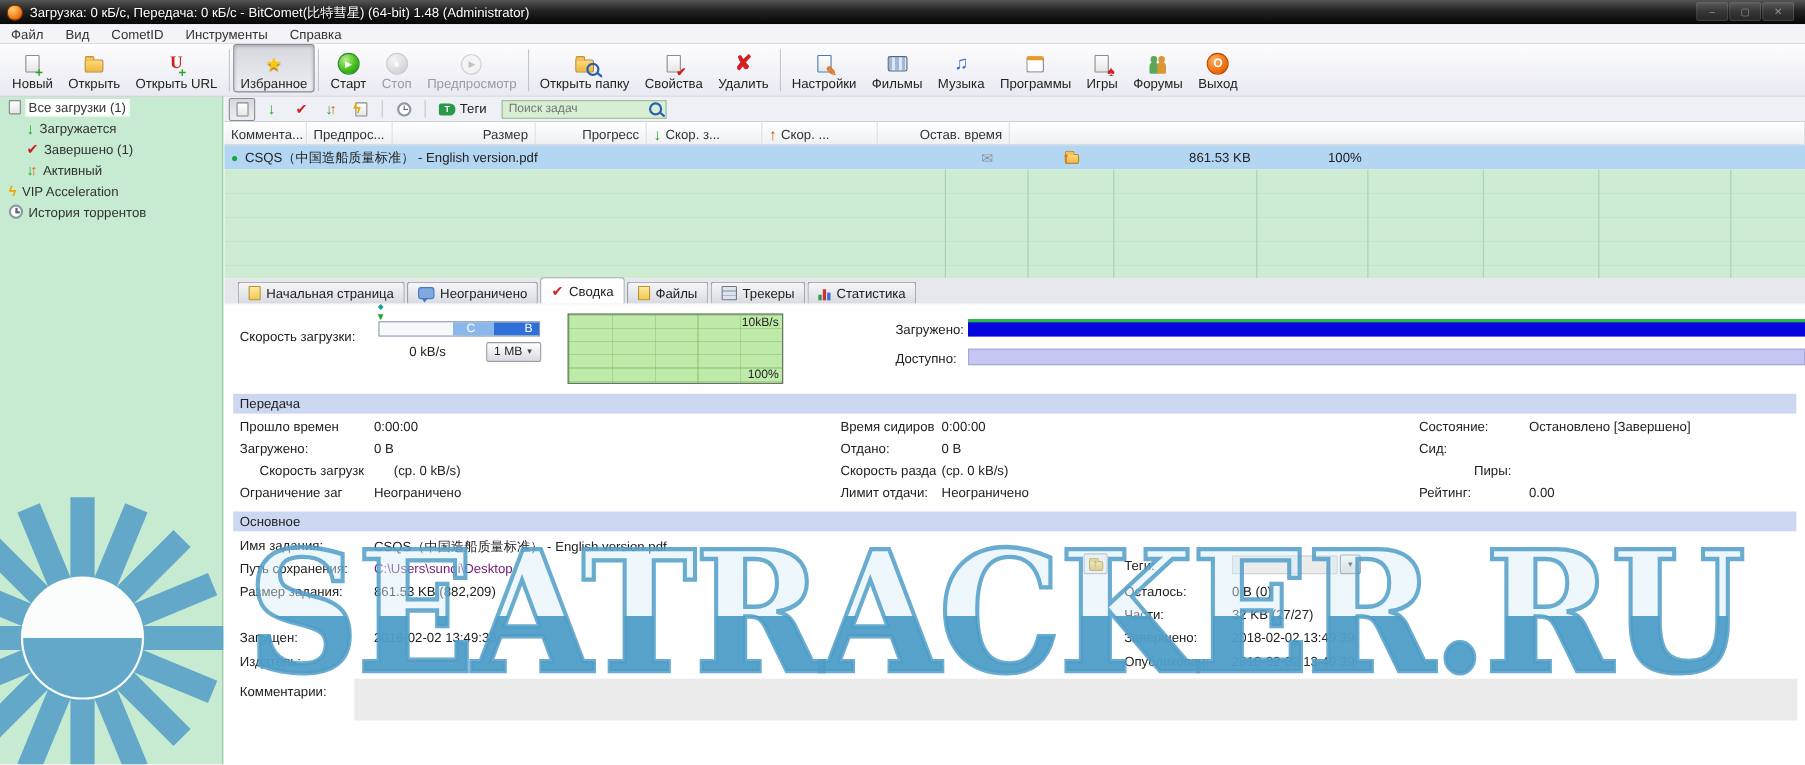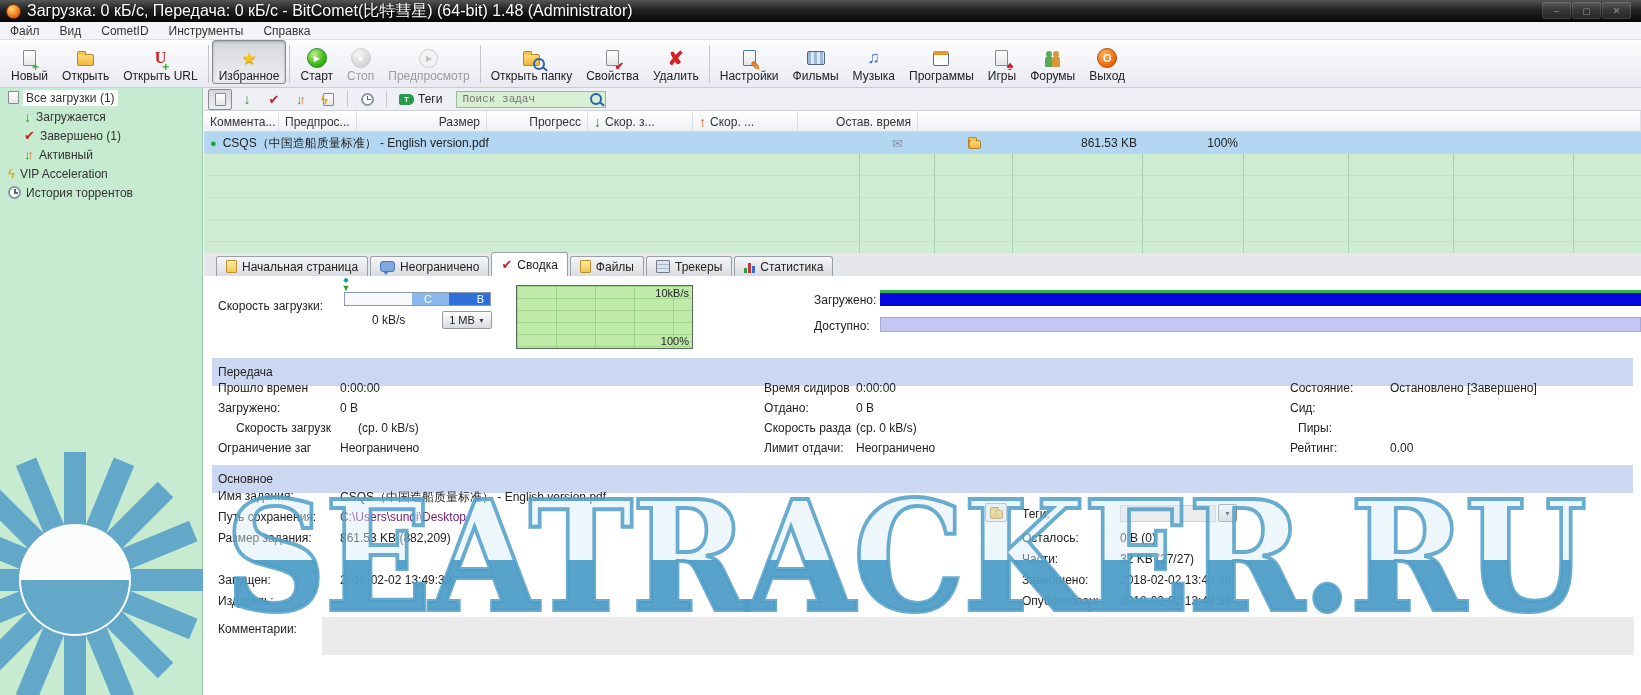--- a/index.html
+++ b/index.html
@@ -4,21 +4,21 @@
 <style>
   html,body{margin:0;padding:0}
   body{width:1641px;height:695px;position:relative;overflow:hidden;
        font-family:"Liberation Sans",sans-serif;font-size:12px;color:#222;background:#fff}
   
   #titlebar{position:absolute;left:0;top:0;right:0;height:22px;
     background:linear-gradient(#555 0%,#222 45%,#060606 100%);color:#fff;
     display:flex;align-items:center;gap:6px;padding-left:6px;box-sizing:border-box}
   .mi-flame{width:13px;height:13px;border-radius:50%;
     background:radial-gradient(circle at 35% 30%,#ffd27a,#f08020 55%,#c04a08);border:1px solid #803000}
-  #titlebar .t{font-size:16px;text-shadow:0 1px 2px #000;white-space:nowrap}
+  #titlebar .t{font-size:12px;text-shadow:0 1px 2px #000;white-space:nowrap}
   .winbtns{position:absolute;right:10px;top:2px;display:flex;gap:1px}
   .winbtn{width:27px;height:15px;border-radius:2px;background:rgba(255,255,255,.10);
     color:rgba(255,255,255,.45);font-size:9px;display:flex;align-items:center;justify-content:center;border:1px solid rgba(255,255,255,.12)}
   
   #menubar{position:absolute;left:0;top:22px;right:0;height:17px;background:#f3f3f8;
     border-bottom:1px solid #dcdce4;display:flex;align-items:center;gap:20px;padding-left:10px;color:#333}
   #menubar span{cursor:default}
   
   #toolbar{position:absolute;left:0;top:40px;right:0;height:48px;
     background:linear-gradient(#fdfdfe,#e9eaf2);border-bottom:1px solid #c9cad4;
@@ -95,21 +95,21 @@
   .sb-item.lvl1{padding-left:24px}
   .sb-item.selected .sb-label{background:#fff;outline:1px solid #ffffff;padding:0 2px}
   
   #main{position:absolute;left:204px;top:88px;right:0;bottom:0;background:#fff}
   #filterbar{position:absolute;left:0;top:0;right:0;height:23px;background:#eef0f5;border-bottom:1px solid #d0d2da;
     display:flex;align-items:center;gap:3px;padding-left:4px;box-sizing:border-box}
   .fbtn{width:22px;height:19px;display:inline-flex;align-items:center;justify-content:center;border:1px solid transparent;border-radius:2px}
   .fbtn.pressed{border-color:#8a8a94;background:linear-gradient(#d6d8de,#edeef2)}
   .fsep{width:1px;height:16px;background:#c4c6ce;margin:0 4px}
   #searchbox{width:150px;height:17px;background:#d8efd4;border:1px solid #9ab89a;display:flex;align-items:center;margin-left:6px;padding:0 3px;box-sizing:border-box}
-  #searchbox input{flex:1;border:none;background:transparent;font-family:Liberation Mono, monospace;font-size:11px;color:#555;outline:none;min-width:0}
+  #searchbox input{flex:1;border:none;background:transparent;font-family:Liberation Sans, sans-serif;font-size:11px;color:#555;outline:none;min-width:0}
   
   .cols{display:flex}
   .c-name{width:656px}.c-comment{width:75px}.c-preview{width:78px}.c-size{width:130px}
   .c-progress{width:101px}.c-sdown{width:105px}.c-sup{width:105px}.c-remain{width:120px}.c-fill{flex:1}
   #thead{position:absolute;left:0;top:23px;right:0;height:21px;background:linear-gradient(#ffffff,#eef0f4);
     border-bottom:1px solid #d4d6dc;box-sizing:border-box}
   #thead .cell{display:flex;align-items:center;height:21px;border-right:1px solid #dddfe5;box-sizing:border-box;padding:0 6px;color:#333;gap:4px}
   #thead .r{justify-content:flex-end}
   #trow{position:absolute;left:0;top:44px;right:0;height:22px;background:#b3d7f3}
   #trow .cell{display:flex;align-items:center;height:22px;box-sizing:border-box;padding:0 6px}
@@ -119,41 +119,41 @@
     background:repeating-linear-gradient(#cdecd2 0 21px,#c2e4c9 21px 22px)}
   #greenarea .vline{border-right:1px solid rgba(140,185,152,.55);height:99px;box-sizing:border-box}
   
   #tabstrip{position:absolute;left:0;top:165px;right:0;height:24px;background:#e6e7ea;border-bottom:1px solid #fff;
     display:flex;align-items:flex-end;padding-left:12px;box-sizing:border-box}
   .tab{display:flex;align-items:center;gap:5px;height:20px;padding:0 9px;margin-right:2px;
     border:1px solid #9aa0a8;border-bottom:none;border-radius:3px 3px 0 0;background:linear-gradient(#f6f6f8,#d9dbe1);box-sizing:border-box}
   .tab.active{background:#fff;height:24px}
   
   #content{position:absolute;left:0;top:189px;right:0;bottom:0;background:#fff}
-  .sechdr{position:absolute;left:8px;right:8px;height:28px;background:#ccd7f1;color:#222;
+  .sechdr{position:absolute;left:8px;right:8px;height:18px;background:#ccd7f1;color:#222;
     display:flex;align-items:center;padding-left:6px;box-sizing:border-box}
   .frow{position:absolute;display:flex;white-space:nowrap}
   .frow .fl{display:inline-block;color:#222}
   .w122{width:122px}.w92{width:92px}.w100{width:100px}.w98{width:98px}
   .link{color:#701a75}
   .hash{color:#2a9a9a}
   
   #spd-label{position:absolute;left:14px;top:22px}
   #slider{position:absolute;left:140px;top:15px;width:147px;height:14px;border:1px solid #8a9ab0;box-sizing:border-box;
     background:linear-gradient(90deg,#f6f8fa 0 46%,#8ab8ea 46% 72%,#2f6fd8 72% 100%)}
   #slider .sc{position:absolute;right:40%;top:0;color:#fff;font-size:11px;line-height:13px}
   #slider .sb{position:absolute;right:4%;top:0;color:#fff;font-size:11px;line-height:13px}
   #smarker{position:absolute;left:136px;top:-1px;width:12px;text-align:center;line-height:8px}
   #smarker .dia{color:#18a0a0;font-size:7px;display:block}
   #smarker .arr{color:#28a428;font-size:9px;display:block}
   #spd-cur{position:absolute;left:168px;top:36px}
   #spd-limit{position:absolute;left:238px;top:34px;width:50px;height:18px;border:1px solid #9a9aa2;border-radius:2px;
     background:linear-gradient(#fff,#d8dae0);display:flex;align-items:center;justify-content:center;gap:3px;font-size:11px;box-sizing:border-box}
   #spd-limit .car{font-size:7px;color:#444}
-  #graph{position:absolute;left:312px;top:8px;width:177px;height:64px;border:1px solid #5a6a5a;box-sizing:border-box;
+  #graph{position:absolute;left:312px;top:8px;width:196px;height:64px;border:1px solid #5a6a5a;box-sizing:border-box;
     background:repeating-linear-gradient(90deg,rgba(120,190,100,.45) 0 1px,transparent 1px 39px),
                repeating-linear-gradient(rgba(120,190,100,.45) 0 1px,transparent 1px 12px),#c0eaaa}
   #graph .gt{position:absolute;right:3px;top:1px;font-size:11px}
   #graph .gb{position:absolute;right:3px;bottom:1px;font-size:11px}
   #lab-dl{position:absolute;left:610px;top:16px}
   #bar-dl{position:absolute;left:676px;right:0;top:13px;height:16px;background:#0505dd;border-top:3px solid #2db84d;box-sizing:border-box}
   #lab-av{position:absolute;left:610px;top:42px}
   #bar-av{position:absolute;left:676px;right:0;top:40px;height:15px;background:#c6c6f4;border:1px solid #a8a8d8;box-sizing:border-box}
   
   #tagbtn{position:absolute;left:781px;top:226px;width:22px;height:19px;border:1px solid #aab;background:#f4f4f0;border-radius:2px;
@@ -504,21 +504,21 @@
         <span>Неограничено</span>
       </div>
     <div class="frow" style="left:1086px;top:104px">
         <span class="fl w100">Состояние:</span>
         <span>Остановлено [Завершено]</span>
       </div>
     <div class="frow" style="left:1086px;top:124px">
         <span class="fl w100">Сид:</span>
         <span></span>
       </div>
-    <div class="frow" style="left:1094px;top:144px">
+    <div class="frow" style="left:1136px;top:144px">
         <span class="fl w100">Пиры:</span>
         <span></span>
       </div>
     <div class="frow" style="left:1086px;top:164px">
         <span class="fl w100">Рейтинг:</span>
         <span>0.00</span>
       </div>
 
     <div class="sechdr" style="top:188px">Основное</div>
     <div class="frow" style="left:14px;top:212px">

